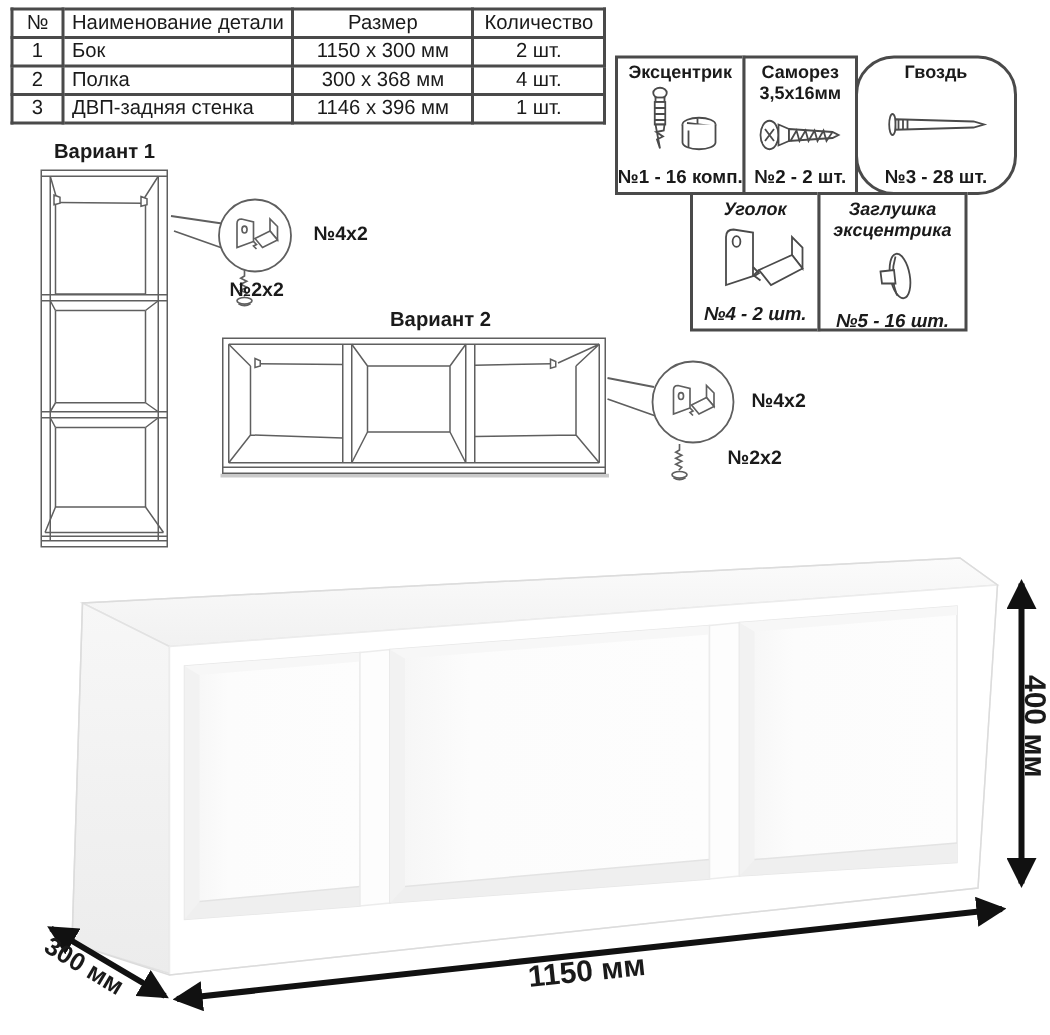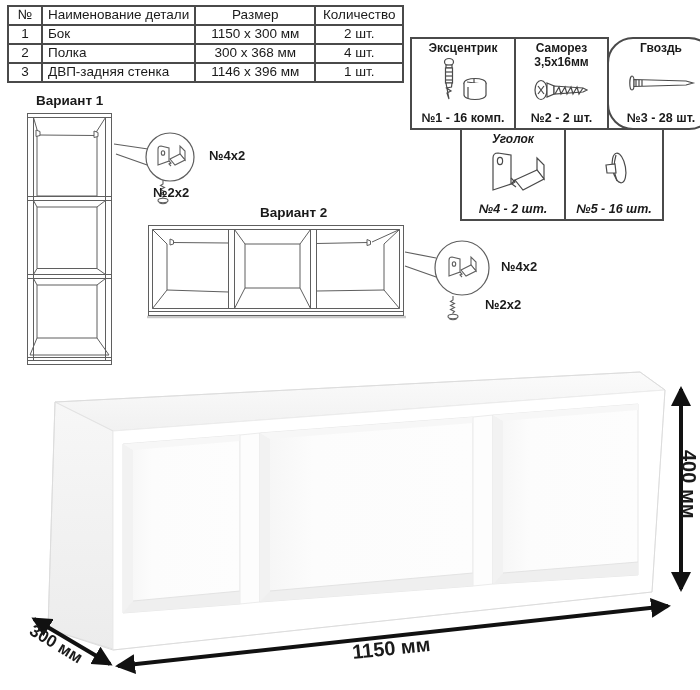--- a/index.html
+++ b/index.html
@@ -18,21 +18,21 @@
   
   .hw-box{position:absolute;left:410px;top:37px;}
   .hw-row{display:flex;}
   .hw-row2{margin-left:50px;margin-top:-2px;font-style:italic;}
   .hw-cell{box-sizing:border-box;border:2px solid #4a4a4a;background:#fff;height:93px;
         display:flex;flex-direction:column;align-items:center;padding:3px 2px 2px 2px;}
   .hw-cell + .hw-cell{margin-left:-2px;}
   .hw-name{font-size:12px;font-weight:bold;text-align:center;line-height:1.15;}
   .hw-icon{flex:1;display:flex;align-items:center;justify-content:center;}
   .hw-count{font-size:12.5px;font-weight:bold;white-space:nowrap;margin-bottom:1px;}
-  .w93{width:106px;} .w95{width:95px;} .w84{width:108px;border-radius:26px;} .w100{width:100px;}
+  .w93{width:87px;} .w95{width:77px;} .w84{width:108px;border-radius:26px;} .w100{width:100px;}
 
   
   .lbl{position:absolute;white-space:nowrap;}
   .variant-lbl{font-size:13.5px;font-weight:bold;}
   .callout-lbl{font-size:13px;font-weight:bold;margin-left:26px;}
   .dim-lbl{font-weight:bold;font-size:20px;}
   #dim-width{left:352px;top:637px;transform:rotate(-6deg);}
   #dim-height{left:700px;top:450px;transform:rotate(90deg);transform-origin:left top;}
   #dim-depth{left:36px;top:621px;font-size:17px;transform:rotate(31deg);transform-origin:left top;}
   #v1-label{left:36px;top:93px;}
@@ -144,20 +144,21 @@
             <path d="M30,30 l4,4 l-3,2 l4,3" fill="none"></path>
             <path d="M56,22 L56,10 L63,17 L63,31 Z"></path>
             <path d="M34,32 L56,22 L63,31 L42,42 Z"></path>
             <path d="M30,36 L34,32" fill="none"></path>
           </svg>
         </div>
         <div class="hw-count">№4 - 2 шт.</div>
       </div>
 
       <div class="hw-cell w100">
+        <div class="hw-name">Заглушка эксцентрика</div>
         <div class="hw-icon">
           <svg width="42" height="46" viewBox="0 0 42 46" stroke="#4a4a4a" fill="#fff" stroke-width="1.2">
             <ellipse cx="26" cy="23" rx="6.5" ry="15" transform="rotate(-10 26 23)"></ellipse>
             <path d="M23,10 q-4,13 1,26" fill="none"></path>
             <path d="M13,20 L22,19 L23,28 L14,28 Z"></path>
           </svg>
         </div>
         <div class="hw-count">№5 - 16 шт.</div>
       </div>
     </div>

